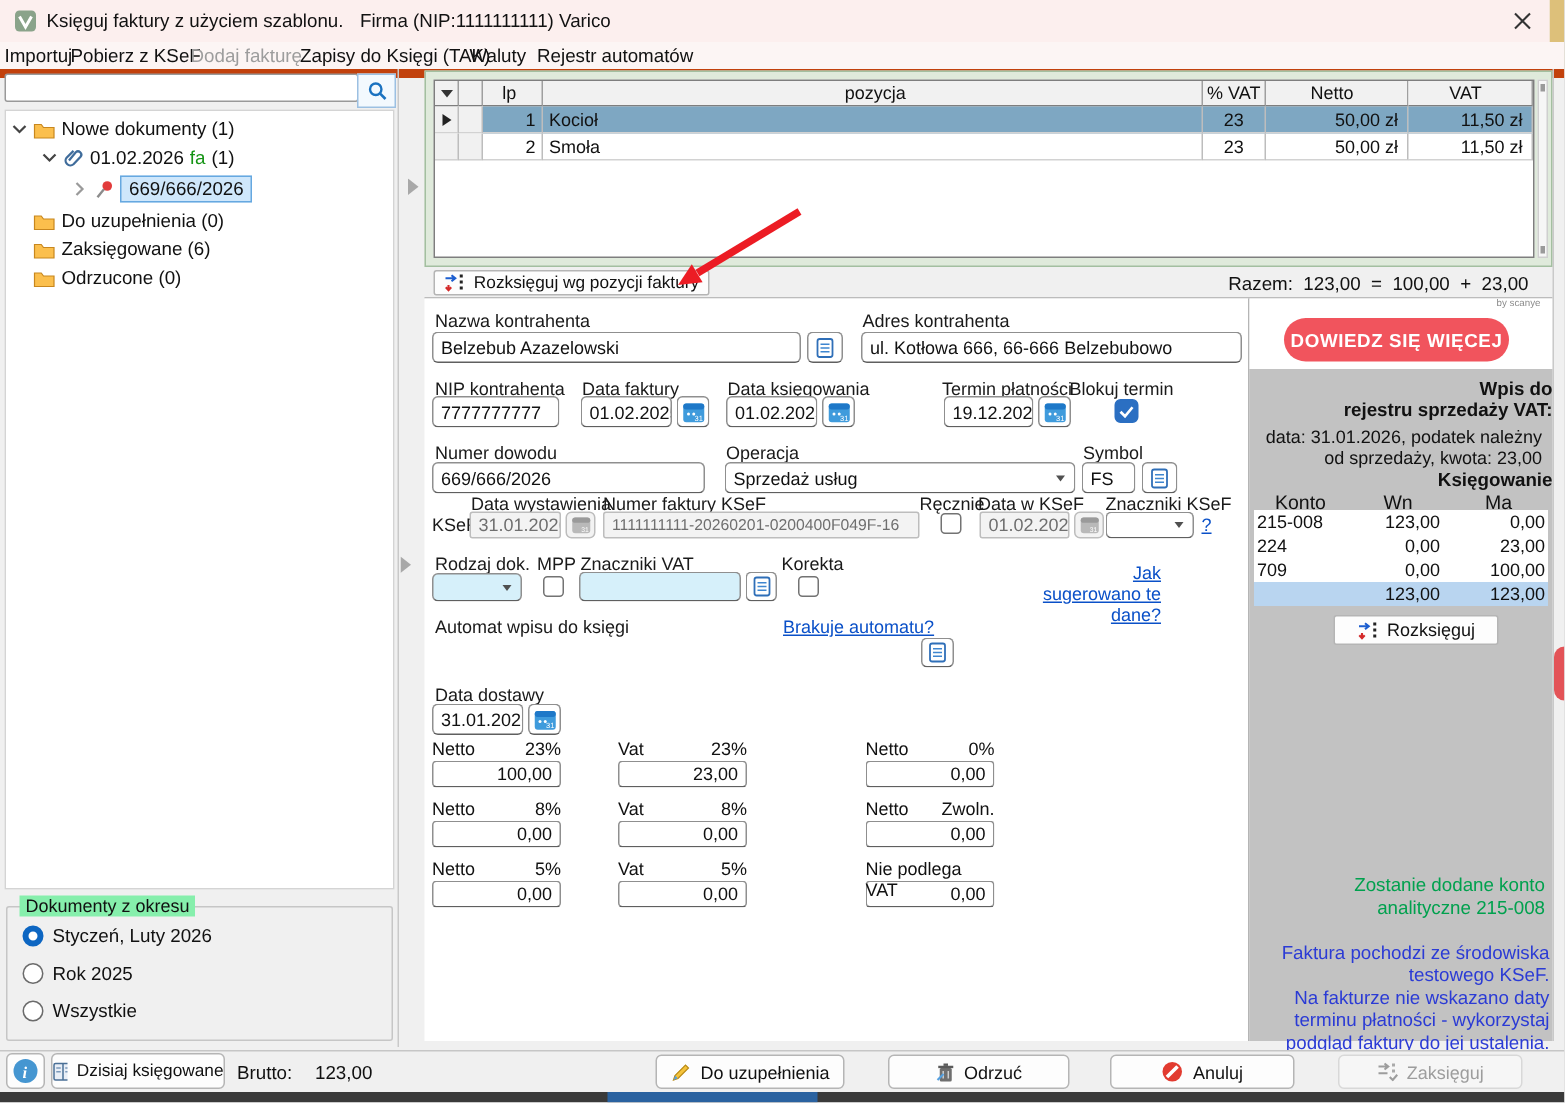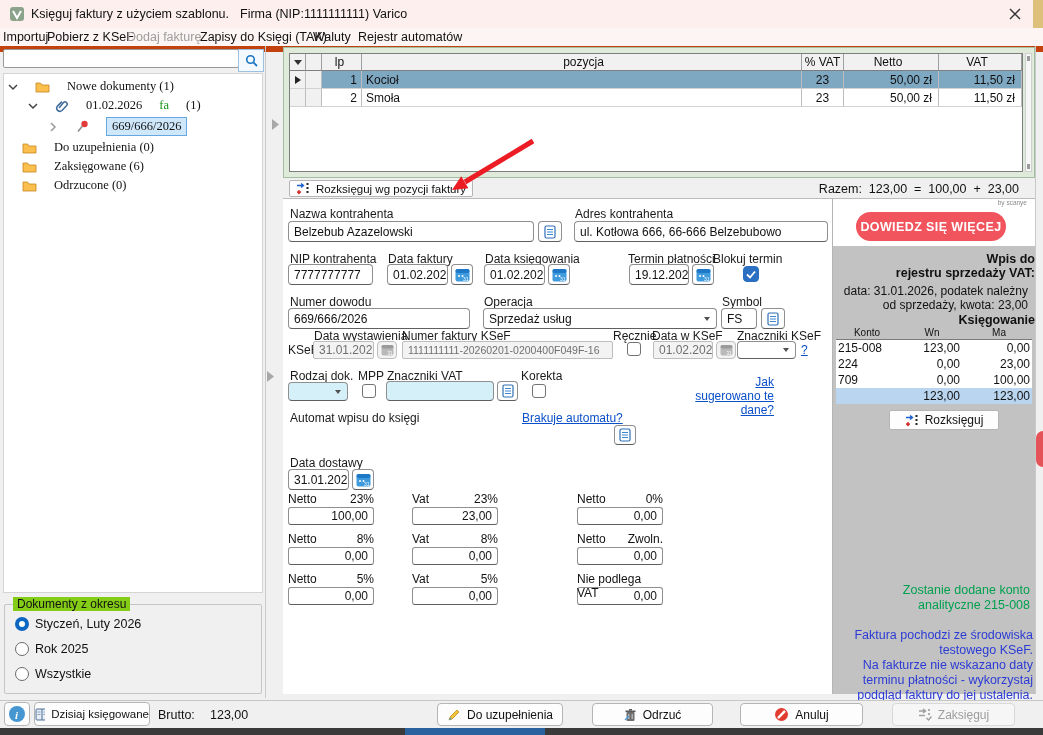--- a/index.html
+++ b/index.html
@@ -40,21 +40,21 @@
   .c1{width:16px;background:#f1f1f1;}
   .c2{width:40px;justify-content:flex-end;padding-right:4px;}
   .c3{flex:1;padding-left:4px;}
   .c4{width:42px;justify-content:center;}
   .c5{width:95px;justify-content:flex-end;padding-right:6px;}
   .c6{width:83px;justify-content:flex-end;padding-right:6px;}
   .sel .c2,.sel .c3,.sel .c4,.sel .c5,.sel .c6{background:#7ea7c2;}
   .tri-r{width:0;height:0;border-top:4px solid transparent;border-bottom:4px solid transparent;border-left:6px solid #222;}
   .tri-d{width:0;height:0;border-left:4px solid transparent;border-right:4px solid transparent;border-top:5px solid #333;}
   
-  .titem{position:absolute;display:flex;align-items:center;gap:17px;font-size:12.5px;white-space:nowrap;font-family:Liberation Serif, serif;}
+  .titem{position:absolute;display:flex;align-items:center;gap:4px;font-size:12.5px;white-space:nowrap;}
   .selbox{background:#cfe7fb;border:1px solid #66a8e0;padding:1px 5px;}
   
   .vcell{position:absolute;width:86px;}
   .vlab{display:flex;justify-content:space-between;font-size:12px;height:14px;}
   .vin{margin-top:1px;height:18px;box-sizing:border-box;background:#fff;border:1px solid #8f8f8f;
     border-bottom-color:#5f5f5f;border-radius:3px;display:flex;align-items:center;justify-content:flex-end;
     padding:0 5px;font-size:12px;}
   
   .krow{position:absolute;display:flex;width:196px;font-size:12px;align-items:center;height:16px;background:#fff;}
   .krow .ka{width:62px;padding-left:2px;}
@@ -149,21 +149,21 @@
     <span>Zaksięgowane (6)</span>
   </div>
   <div class="titem" style="left:22px;top:178px">
     <svg width="15" height="13">
         <path d="M1 3 h4.5 l1.5 2 H14 v7 H1 z" fill="#fbbf4d" stroke="#c8871e" stroke-width="0.8"></path>
       </svg>
     <span>Odrzucone (0)</span>
   </div>
 
   <div class="abs" style="left:4px;top:604px;width:256px;height:88px;border:1px solid #c6c6c6;border-radius:2px">
-    <span class="abs" style="left:8px;top:-8px;background:#84cc16;padding:0 4px;font-size:12px">Dokumenty z okresu</span>
+    <span class="abs" style="left:8px;top:-8px;background:#86efac;padding:0 4px;font-size:12px">Dokumenty z okresu</span>
     <div class="abs" style="left:10px;top:12px;display:flex;align-items:center;gap:6px;cursor:pointer">
       <div class="radio on"></div>
       <span style="font-size:12.5px">Styczeń, Luty 2026</span>
     </div>
     <div class="abs" style="left:10px;top:37px;display:flex;align-items:center;gap:6px;cursor:pointer">
       <div class="radio"></div>
       <span style="font-size:12.5px">Rok 2025</span>
     </div>
     <div class="abs" style="left:10px;top:62px;display:flex;align-items:center;gap:6px;cursor:pointer">
       <div class="radio"></div>
@@ -487,21 +487,21 @@
     <span class="abs" style="right:8px;top:0;font-size:6.5px;color:#8a8a8a">by scanye</span>
   </div>
   <div class="abs" style="left:856px;top:212px;width:150px;height:29px;border-radius:15px;background:#f1545d;color:#fff;font-weight:bold;font-size:12.5px;letter-spacing:0.4px;display:flex;align-items:center;justify-content:center;cursor:pointer">DOWIEDZ SIĘ WIĘCEJ</div>
 
   <div class="abs" style="left:833px;top:246px;width:202px;height:448px;background:#c2c2c2">
     <div class="center" style="position:absolute;left:0;top:6px;width:202px;font-weight:bold;font-size:12.5px">Wpis do</div>
     <div class="center" style="position:absolute;left:0;top:20px;width:202px;font-weight:bold;font-size:12.5px">rejestru sprzedaży VAT:</div>
     <div class="center" style="position:absolute;left:7px;top:38px;width:188px;font-size:12px;line-height:14px">data: 31.01.2026, podatek należny od sprzedaży, kwota: 23,00</div>
     <div class="center" style="position:absolute;left:0;top:67px;width:202px;font-weight:bold;font-size:12.5px">Księgowanie</div>
 
-    <div style="position:absolute;left:3px;top:81px;width:196px;display:flex;font-size:10px;border-bottom:1px solid #7a7a7a;padding-bottom:1px">
+    <div style="position:absolute;left:3px;top:81px;width:196px;display:flex;font-size:13px;border-bottom:1px solid #7a7a7a;padding-bottom:1px">
       <span style="width:62px;text-align:center">Konto</span>
       <span style="flex:1;text-align:center">Wn</span>
       <span style="width:66px;text-align:center">Ma</span>
     </div>
     <div class="krow" style="left:3px;top:94px">
       <span class="ka">215-008</span>
       <span class="kb">123,00</span>
       <span class="kc">0,00</span>
     </div>
     <div class="krow" style="left:3px;top:110px">

